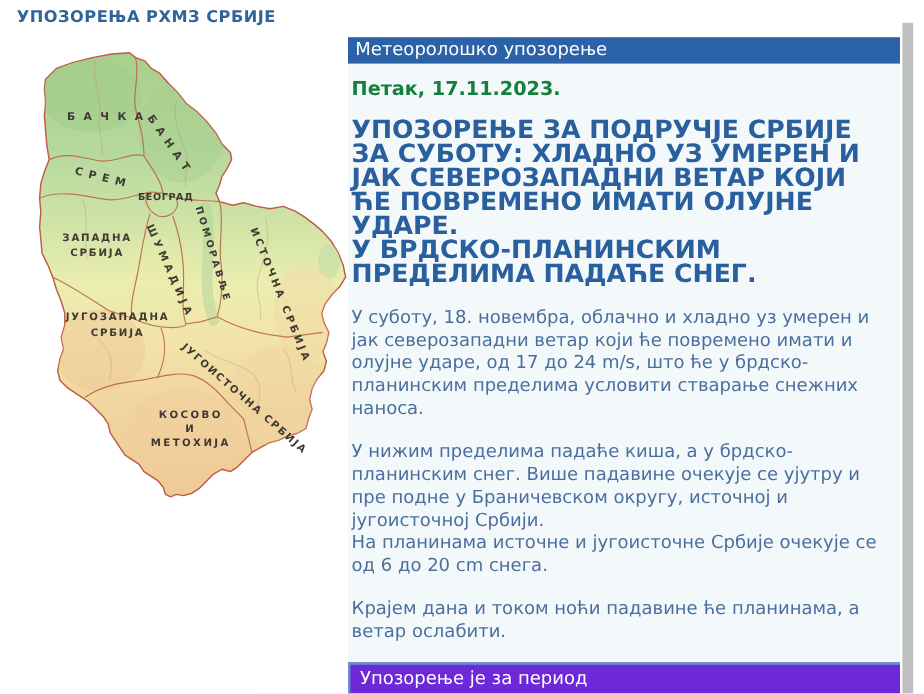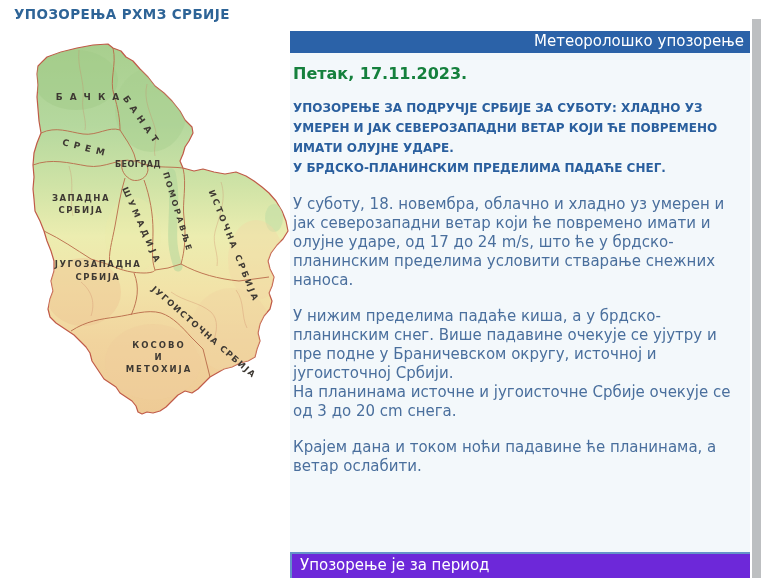--- a/index.html
+++ b/index.html
@@ -14,32 +14,32 @@
   }
   .map-wrap{position:absolute;left:21px;top:40px;width:278px;height:382px;}
   .map-wrap svg{display:block;}
   .map-label{font-weight:bold;fill:#3e3933;}
   .panel{
     position:absolute;left:290px;top:31px;width:460px;height:547px;
     background:#f3f8fb;
   }
   .panel-header{
     background:#2b62a8;color:#ffffff;
-    font-size:15px;line-height:17px;padding:2px 6px 3px 6px;text-align:right;
+    font-size:15px;line-height:17px;padding:2px 6px 3px 6px;
   }
   .panel-body{
     padding:9px 18px 0 3px;
     color:#4a6f9d;font-size:15px;line-height:19px;
   }
   .date-line{
     color:#15803d;font-weight:bold;font-size:16px;line-height:20px;
     margin:2px 0 14px 0;
   }
   .headline{
-    color:#2a5f9e;font-weight:bold;font-size:12px;line-height:20px;
+    color:#2a5f9e;font-weight:bold;font-size:21px;line-height:20px;
     margin:0 0 17px 0;
   }
   .para{margin:0 0 17px 0;}
   .period-bar{
     position:absolute;left:0;bottom:0;width:100%;box-sizing:border-box;
     background:#6d28d9;color:#ffffff;
     border-top:2px solid #6593c9;border-left:2px solid #6593c9;
     padding:2px 0 4px 0;
   }
   .period-title{font-size:15px;line-height:18px;padding-left:8px;}
@@ -136,21 +136,21 @@
   <div class="panel-header">Метеоролошко упозорење</div>
   <div class="panel-body">
     <div class="date-line">Петак, 17.11.2023.</div>
     <div class="headline">
       <div>УПОЗОРЕЊЕ ЗА ПОДРУЧЈЕ СРБИЈЕ ЗА СУБОТУ: ХЛАДНО УЗ УМЕРЕН И ЈАК СЕВЕРОЗАПАДНИ ВЕТАР КОЈИ ЋЕ ПОВРЕМЕНО ИМАТИ ОЛУЈНЕ УДАРЕ.</div>
       <div>У БРДСКО-ПЛАНИНСКИМ ПРЕДЕЛИМА ПАДАЋЕ СНЕГ.</div>
     </div>
     <div class="para">У суботу, 18. новембра, облачно и хладно уз умерен и јак северозападни ветар који ће повремено имати и олујне ударе, од 17 до 24 m/s, што ће у брдско-планинским пределима условити стварање снежних наноса.</div>
     <div class="para">
       <div>У нижим пределима падаће киша, а у брдско-планинским снег. Више падавине очекује се ујутру и пре подне у Браничевском округу, источној и југоисточној Србији.</div>
-      <div>На планинама источне и југоисточне Србије очекује се од 3 до 20 cm снега.</div>
+      <div>На планинама источне и југоисточне Србије очекује се од 6 до 20 cm снега.</div>
     </div>
     <div class="para">Крајем дана и током ноћи падавине ће планинама, а ветар ослабити.</div>
   </div>
   <div class="period-bar">
     <div class="period-title">Упозорење је за период</div>
   </div>
 </div>
 
 <div class="edge-shadow"></div>
 

